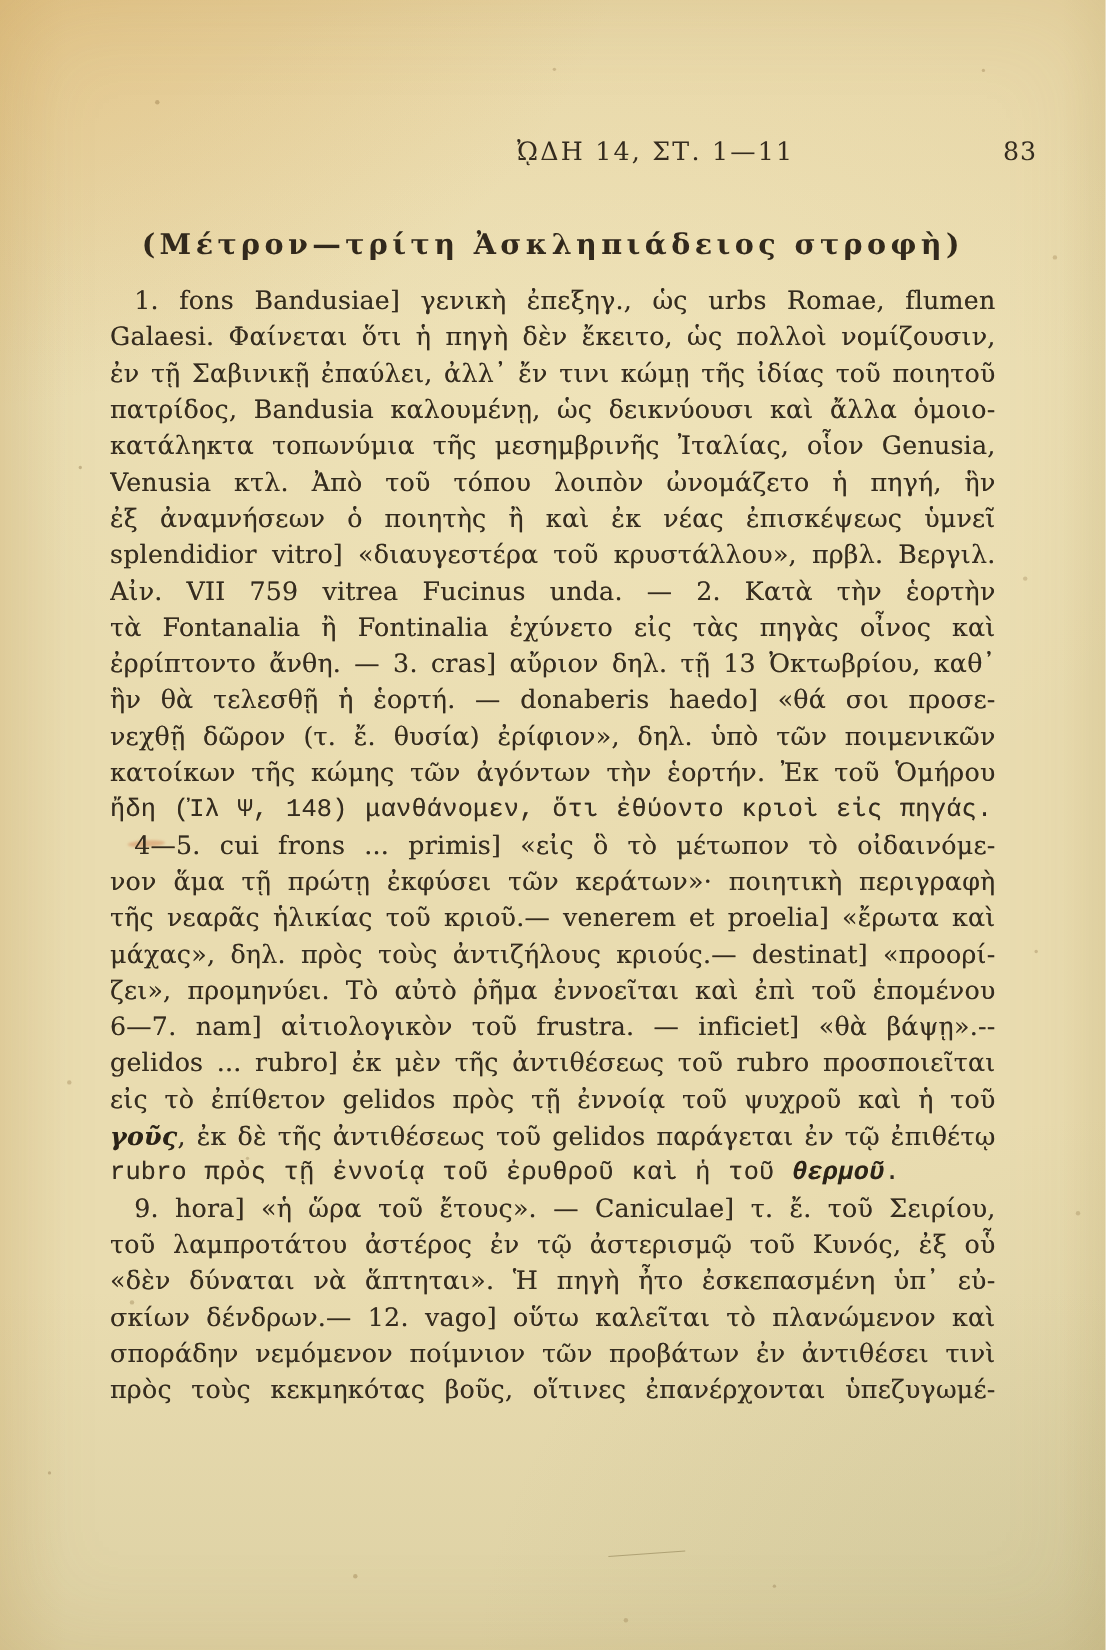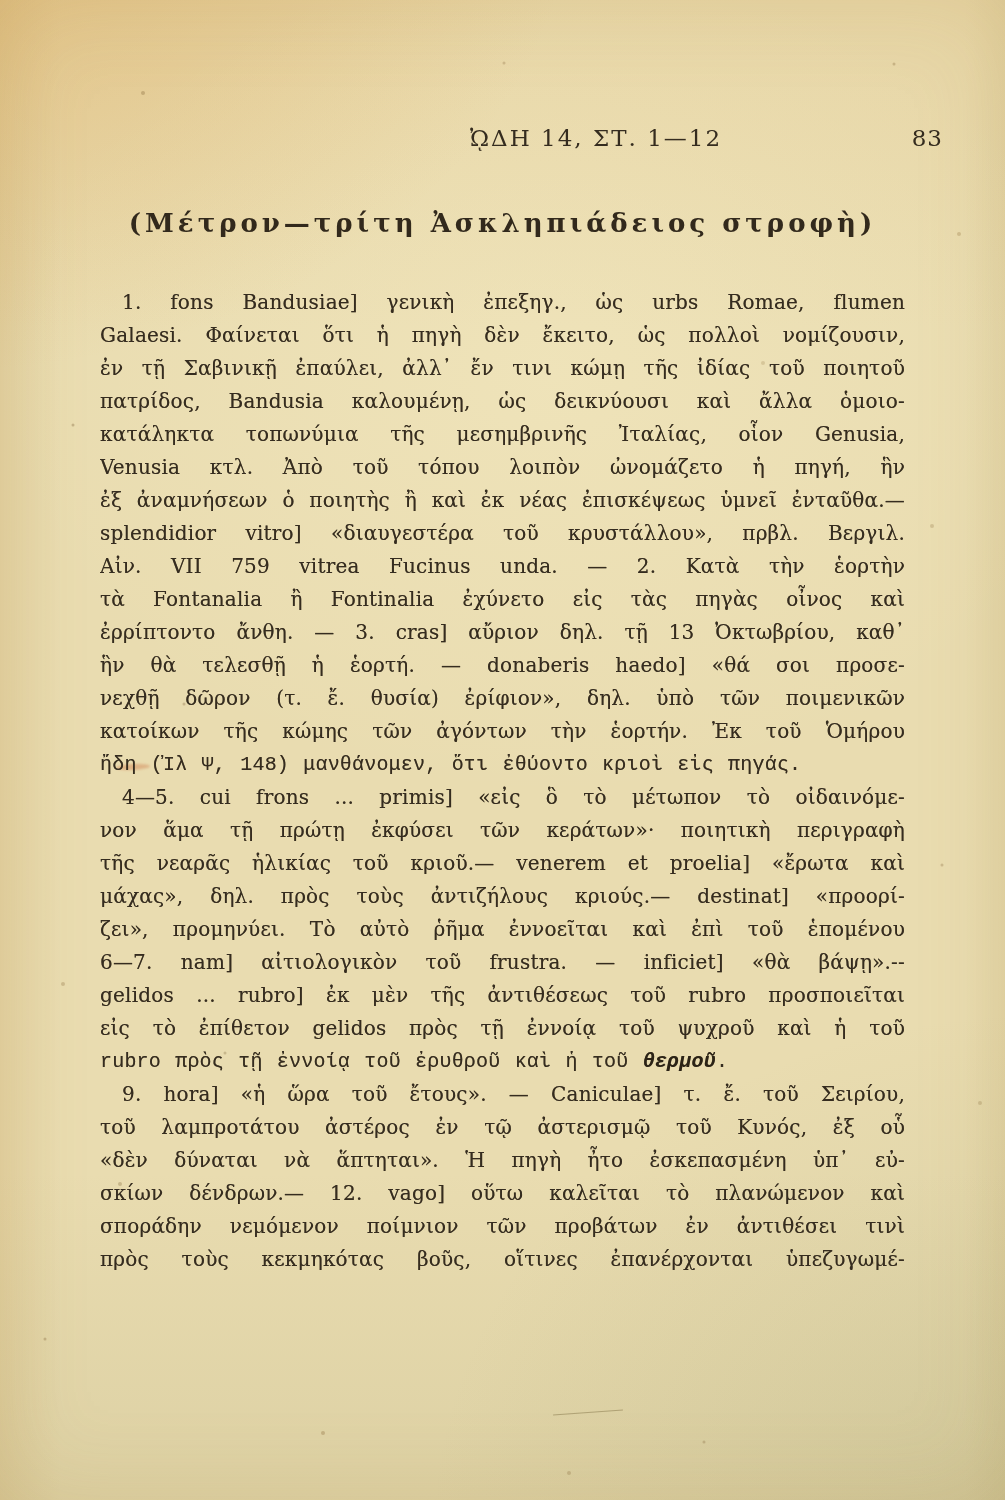--- a/index.html
+++ b/index.html
@@ -92,23 +92,23 @@
     width: 805px;
     text-align: center;
     font-size: 26px;
     font-weight: bold;
     letter-spacing: 4px;
     white-space: nowrap;
     color: #32291c;
   }
   .body-text {
     position: absolute;
-    left: 100px; top: 286px;
+    left: 100px; top: 258px;
     width: 805px;
-    font-size: 20px;
+    font-size: 23px;
   }
   .line {
     height: 33px;
     line-height: 33px;
     overflow: hidden;
     white-space: normal;
     text-align: justify;
     text-align-last: justify;
     word-spacing: 2px;
     letter-spacing: 0.2px;
@@ -130,21 +130,21 @@
 </style>
 </head>
 <body>
 
 <div class="page">
   <div class="specks"></div>
   <div class="scratch"></div>
   <div class="smudge"></div>
 
   <div class="running-header">
-    <span class="rh-title">ᾨΔΗ 14, ΣΤ. 1—12</span>
+    <span class="rh-title">ᾨΔΗ 14, ΣΤ. 1—11</span>
     <span class="rh-page">83</span>
   </div>
 
   <div class="heading">(Μέτρον—τρίτη Ἀσκληπιάδειος στροφὴ)</div>
 
   <div class="body-text" id="body-text">
       <div class="line indent"><span class="seg">1. fons Bandusiae] γενικὴ ἐπεξηγ., ὡς urbs Romae, flumen</span></div>
       <div class="line"><span class="seg">Galaesi. Φαίνεται ὅτι ἡ πηγὴ δὲν ἔκειτο, ὡς πολλοὶ νομίζουσιν,</span></div>
       <div class="line"><span class="seg">ἐν τῇ Σαβινικῇ ἐπαύλει, ἀλλ᾽ ἔν τινι κώμῃ τῆς ἰδίας τοῦ ποιητοῦ</span></div>
       <div class="line"><span class="seg">πατρίδος, Bandusia καλουμένῃ, ὡς δεικνύουσι καὶ ἄλλα ὁμοιο-</span></div>
@@ -160,20 +160,21 @@
       <div class="line"><span class="seg">κατοίκων τῆς κώμης τῶν ἀγόντων τὴν ἑορτήν. Ἐκ τοῦ Ὁμήρου</span></div>
       <div class="line no-justify"><span class="seg">ἤδη (Ἰλ Ψ, 148) μανθάνομεν, ὅτι ἐθύοντο κριοὶ εἰς πηγάς.</span></div>
       <div class="line indent"><span class="seg">4—5. cui frons ... primis] «εἰς ὃ τὸ μέτωπον τὸ οἰδαινόμε-</span></div>
       <div class="line"><span class="seg">νον ἅμα τῇ πρώτῃ ἐκφύσει τῶν κεράτων»· ποιητικὴ περιγραφὴ</span></div>
       <div class="line"><span class="seg">τῆς νεαρᾶς ἡλικίας τοῦ κριοῦ.— venerem et proelia] «ἔρωτα καὶ</span></div>
       <div class="line"><span class="seg">μάχας», δηλ. πρὸς τοὺς ἀντιζήλους κριούς.— destinat] «προορί-</span></div>
       <div class="line"><span class="seg">ζει», προμηνύει. Τὸ αὐτὸ ῥῆμα ἐννοεῖται καὶ ἐπὶ τοῦ ἑπομένου</span></div>
       <div class="line"><span class="seg">6—7. nam] αἰτιολογικὸν τοῦ frustra. — inficiet] «θὰ βάψῃ».--</span></div>
       <div class="line"><span class="seg">gelidos ... rubro] ἐκ μὲν τῆς ἀντιθέσεως τοῦ rubro προσποιεῖται</span></div>
       <div class="line"><span class="seg">εἰς τὸ ἐπίθετον gelidos πρὸς τῇ ἐννοίᾳ τοῦ ψυχροῦ καὶ ἡ τοῦ </span></div>
+      <div class="line"><span class="seg bold">γοῦς</span><span class="seg">, ἐκ δὲ τῆς ἀντιθέσεως τοῦ gelidos παράγεται ἐν τῷ ἐπιθέτῳ</span></div>
       <div class="line no-justify"><span class="seg">rubro πρὸς τῇ ἐννοίᾳ τοῦ ἐρυθροῦ καὶ ἡ τοῦ </span><span class="seg bold">θερμοῦ</span><span class="seg">.</span></div>
       <div class="line indent"><span class="seg">9. hora] «ἡ ὥρα τοῦ ἔτους». — Caniculae] τ. ἔ. τοῦ Σειρίου,</span></div>
       <div class="line"><span class="seg">τοῦ λαμπροτάτου ἀστέρος ἐν τῷ ἀστερισμῷ τοῦ Κυνός, ἐξ οὗ</span></div>
       <div class="line"><span class="seg">«δὲν δύναται νὰ ἅπτηται». Ἡ πηγὴ ἦτο ἐσκεπασμένη ὑπ᾽ εὐ-</span></div>
       <div class="line"><span class="seg">σκίων δένδρων.— 12. vago] οὕτω καλεῖται τὸ πλανώμενον καὶ</span></div>
       <div class="line"><span class="seg">σποράδην νεμόμενον ποίμνιον τῶν προβάτων ἐν ἀντιθέσει τινὶ</span></div>
       <div class="line"><span class="seg">πρὸς τοὺς κεκμηκότας βοῦς, οἵτινες ἐπανέρχονται ὑπεζυγωμέ-</span></div>
     </div>
 </div>
 

